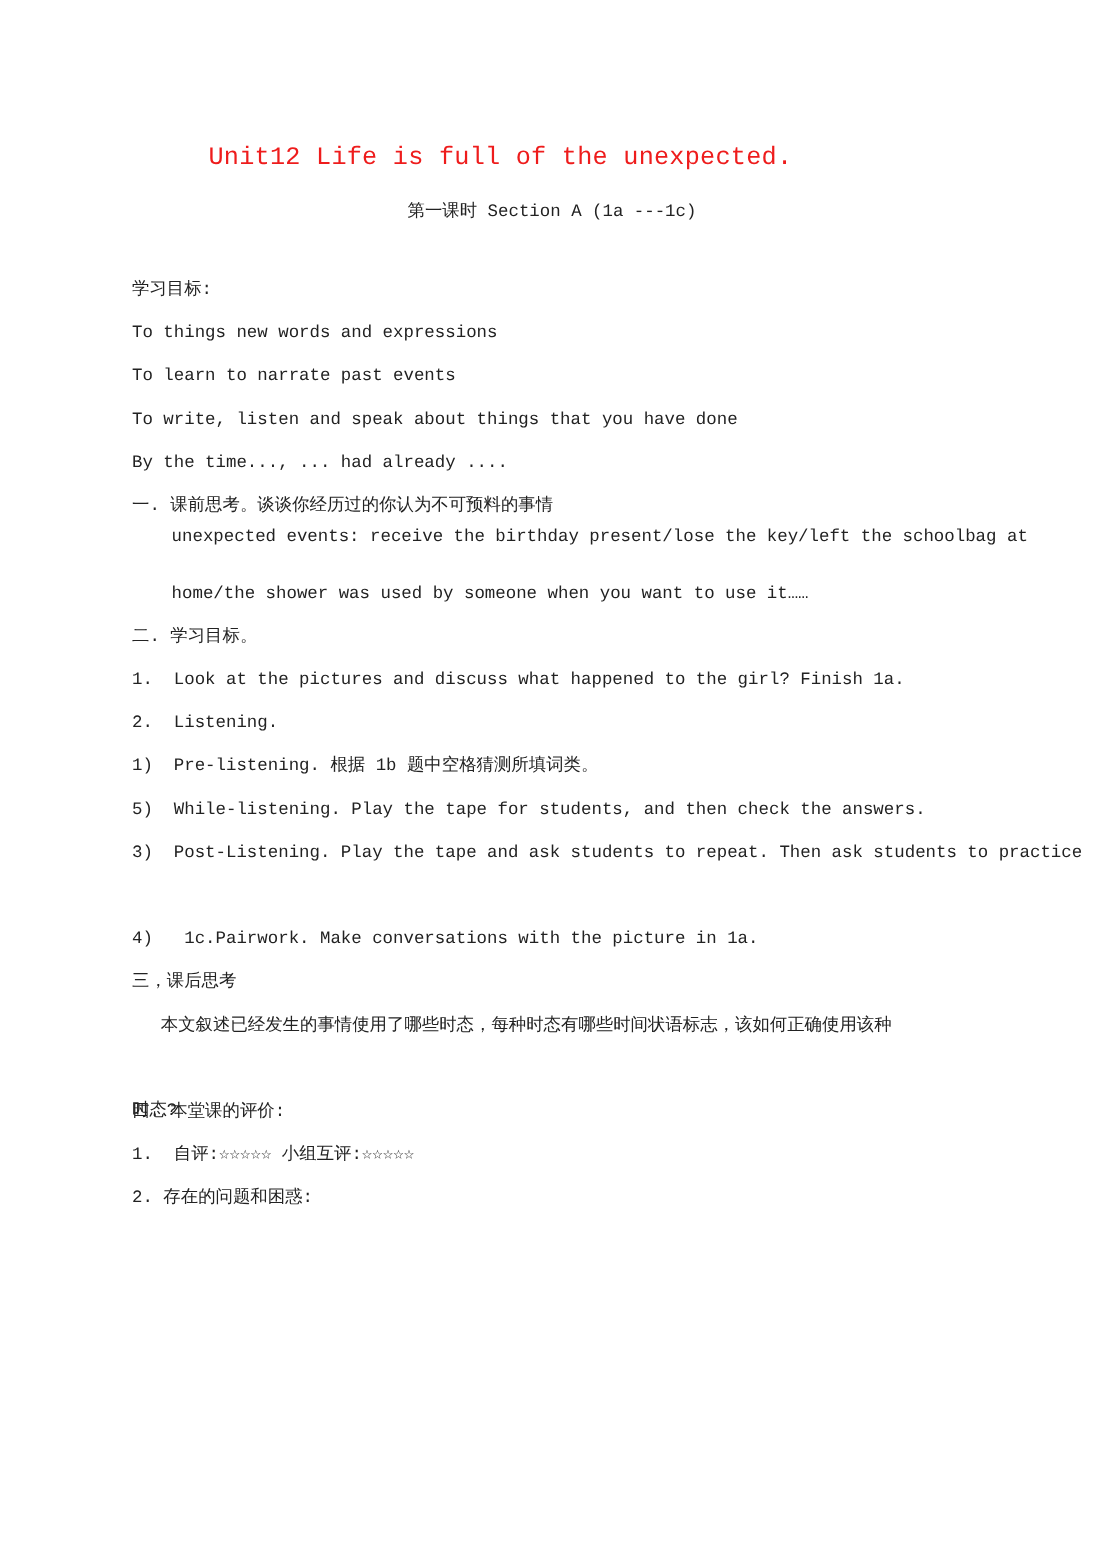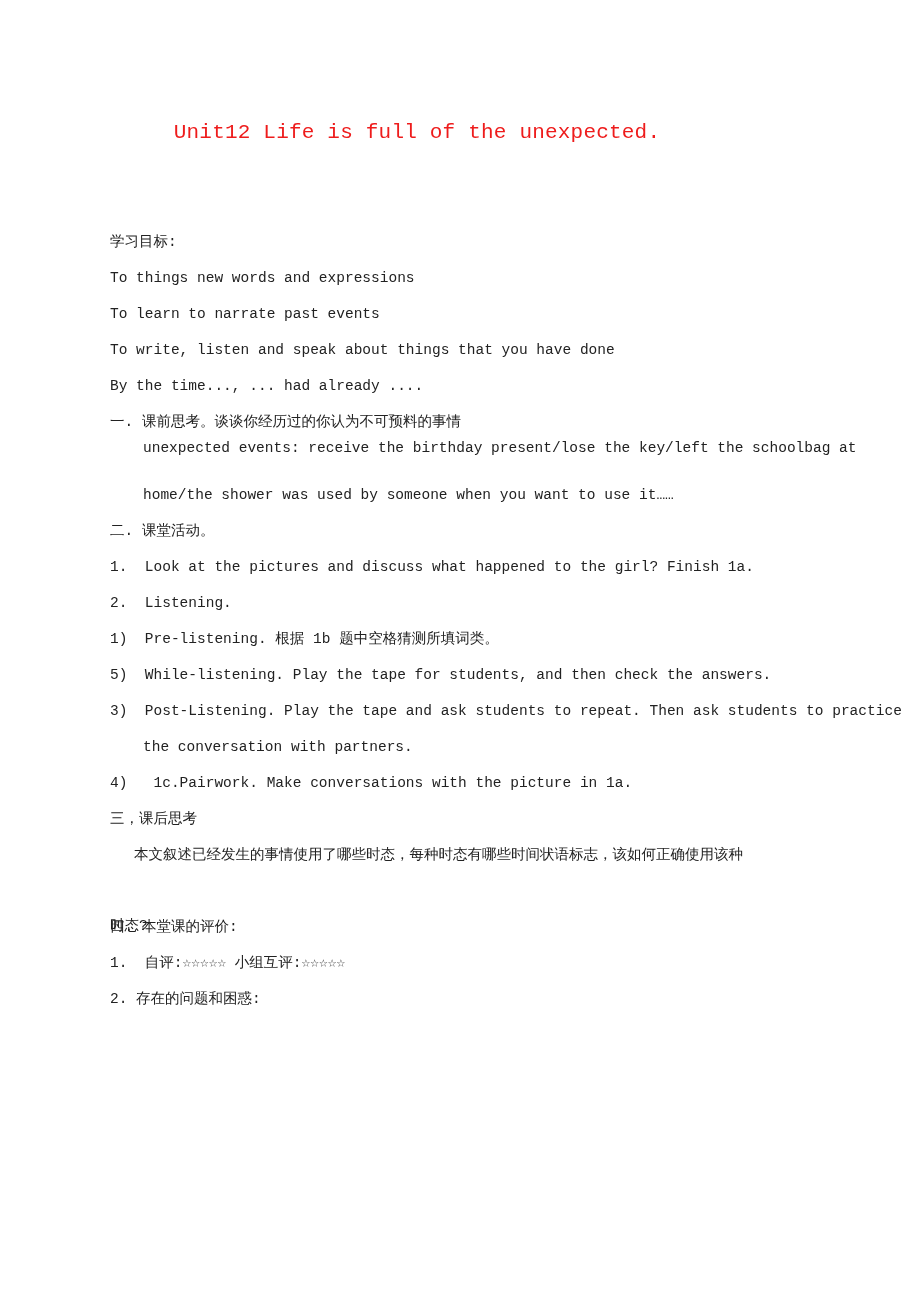--- a/index.html
+++ b/index.html
@@ -54,38 +54,38 @@
     }
     .indent1 { left: 143px; }
     .indent-para { left: 134px; }
   </style>
 </head>
 <body>
 
 <div class="page">
 
   <div class="title">Unit12 Life is full of the unexpected.</div>
+  <div class="subtitle">第一课时 Section A (1a ---1c)</div>
 
   <div class="line" style="top:204px;">学习目标:</div>
   <div class="line" style="top:240px;">To things new words and expressions</div>
   <div class="line" style="top:276px;">To learn to narrate past events</div>
   <div class="line" style="top:312px;">To write, listen and speak about things that you have done</div>
   <div class="line" style="top:348px;">By the time..., ... had already ....</div>
 
   <div class="line" style="top:384px;text-align:center;">一. 课前思考。谈谈你经历过的你认为不可预料的事情</div>
   <div class="line indent1" style="top:410px;">unexpected events: receive the birthday present/lose the key/left the schoolbag at</div>
   <div class="line indent1" style="top:457px;">home/the shower was used by someone when you want to use it……</div>
 
-  <div class="line" style="top:493px;">二. 课堂活动。</div>
+  <div class="line" style="top:493px;">二. 学习目标。</div>
   <div class="line" style="top:529px;">1.  Look at the pictures and discuss what happened to the girl? Finish 1a.</div>
   <div class="line" style="top:565px;">2.  Listening.</div>
   <div class="line" style="top:601px;">1)  Pre-listening. 根据 1b 题中空格猜测所填词类。</div>
   <div class="line" style="top:637px;">5)  While-listening. Play the tape for students, and then check the answers.</div>
   <div class="line" style="top:673px;">3)  Post-Listening. Play the tape and ask students to repeat. Then ask students to practice</div>
-  <div class="line indent1" style="top:709px;">the conversation with partners.</div>
   <div class="line" style="top:745px;">4)   1c.Pairwork. Make conversations with the picture in 1a.</div>
 
   <div class="line" style="top:781px;">三，课后思考</div>
   <div class="line indent-para" style="top:817px;">本文叙述已经发生的事情使用了哪些时态，每种时态有哪些时间状语标志，该如何正确使用该种</div>
   <div class="line" style="top:888px;">时态?</div>
 
   <div class="line" style="top:889px;">四. 本堂课的评价:</div>
   <div class="line" style="top:925px;">1.  自评:☆☆☆☆☆ 小组互评:☆☆☆☆☆</div>
   <div class="line" style="top:961px;">2. 存在的问题和困惑:</div>
 

